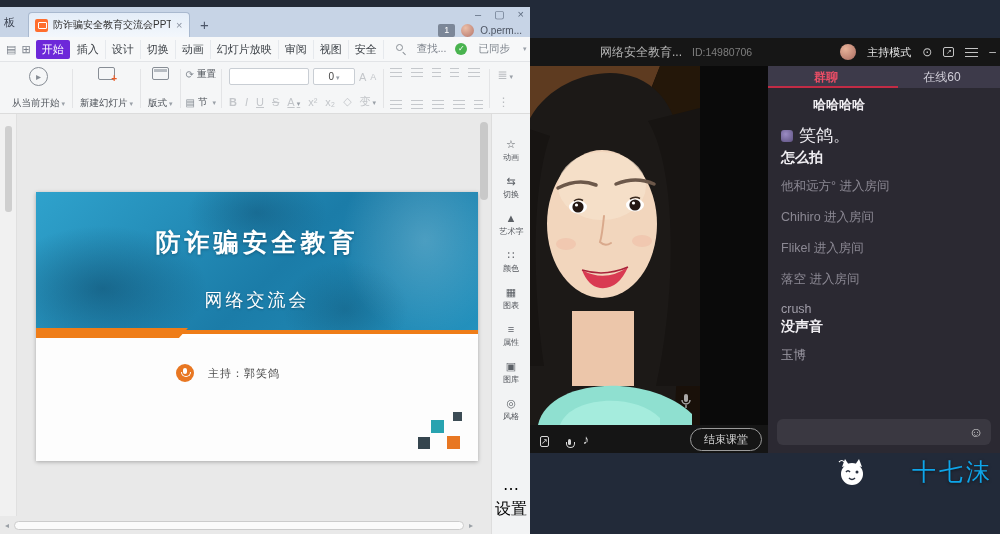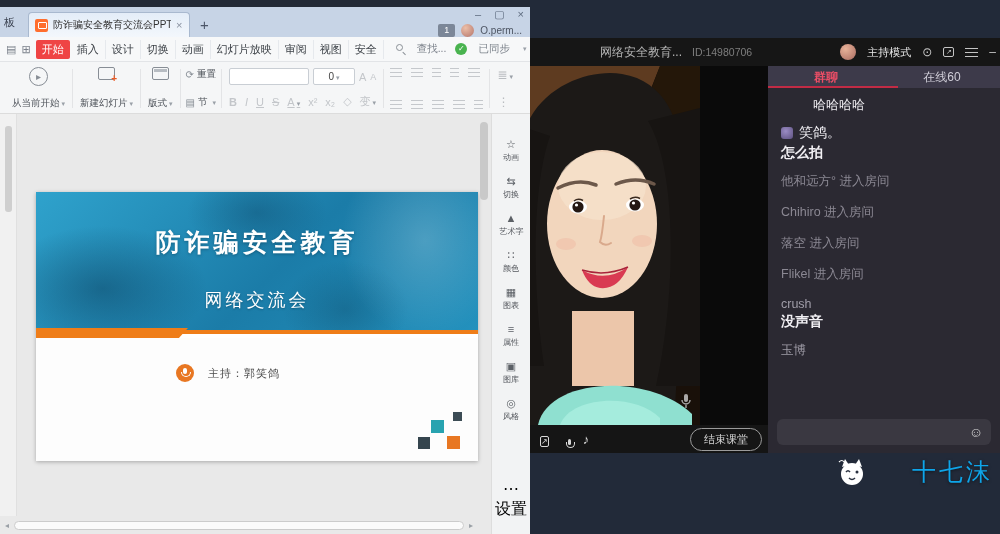--- a/index.html
+++ b/index.html
@@ -26,21 +26,21 @@
 .badge1 { width:17px; height:13px; background:#7c8globalThis8; background:#7c8798; color:#fff; font-size:9px;
   text-align:center; line-height:13px; border-radius:2px; }
 .mini-avatar { width:13px; height:13px; border-radius:50%;
   background:radial-gradient(circle at 35% 30%, #ecbfa8, #b4746a); }
 .acct-name { font-size:10px; color:#4d5563; }
 
 .wps-menubar { position:absolute; left:0; top:37px; width:530px; height:25px; background:#f7f8f9;
   border-bottom:1px solid #e2e4e7; display:flex; align-items:center; padding:0 6px; }
 .mb-ic { font-size:11px; color:#7c828c; margin-right:5px; }
 .menu-item { font-size:11px; color:#3a3f45; padding:2px 6px; border-right:1px solid #e6e9ed; white-space:nowrap; }
-.menu-item.active { background:#ef4444; color:#fff; border-radius:2px; border-right:none; margin-right:1px; }
+.menu-item.active { background:#6d28d9; color:#fff; border-radius:2px; border-right:none; margin-right:1px; }
 .menu-extra { width:7px; height:14px; background:#c2cbd6; margin-left:2px; border-radius:1px; }
 .mb-right { display:flex; align-items:center; gap:9px; margin-left:10px; flex:1; }
 .ic-search { width:10px; height:10px; position:relative; display:inline-block; }
 .ic-search .lens { position:absolute; left:0; top:0; width:7px; height:7px; border:1.3px solid #8a9097; border-radius:50%; }
 .ic-search .tail { position:absolute; right:0; bottom:0; width:4px; height:1.4px; background:#8a9097; transform:rotate(45deg); }
 .mb-gray { font-size:10.5px; color:#7d838c; white-space:nowrap; display:flex; align-items:center; gap:11px; }
 .ic-cloud { width:12px; height:12px; border-radius:50%; background:#49b34f; color:#fff; font-size:8px;
   line-height:12px; text-align:center; display:inline-block; }
 .ic-box-arrow { width:11px; height:10px; border:1.2px solid #868c95; border-radius:2px; font-size:8px;
   line-height:8px; text-align:center; color:#868c95; display:inline-block; }
@@ -169,22 +169,22 @@
 .end-btn { margin-left:auto; margin-right:6px; border:1px solid #9b9b9b; border-radius:13px;
   padding:3px 13px; font-size:11px; color:#d6d6d6; background:transparent; white-space:nowrap; }
 
 .chat { position:absolute; left:238px; top:28px; width:232px; height:387px; background:#2b2932; }
 .chat-tabs { position:absolute; left:0; top:0; width:232px; height:22px; background:#3d3a4a; display:flex; }
 .chat-tab { flex:1; text-align:center; font-size:12px; line-height:22px; position:relative; }
 .chat-tab.active { color:#ef4e67; font-weight:bold;text-align:center; }
 .chat-tab.idle { color:#d0ced8; }
 .chat-tab.active::after { content:""; position:absolute; left:0; right:-14px; bottom:0; height:2px; background:#c22b45; }
 .msgs { position:absolute; left:0; top:22px; width:232px; height:332px; padding:6px 13px; overflow:hidden; }
-.m-text { color:#f0eef2; font-weight:normal; font-size:13px; margin:2px 0 10px;padding-left:32px; }
-.m-user { display:flex; align-items:center; gap:6px; color:#efedf2; font-size:14px; margin:4px 0 2px; }
+.m-text { color:#f0eef2; font-weight:bold; font-size:13px; margin:2px 0 10px;padding-left:32px; }
+.m-user { display:flex; align-items:center; gap:6px; color:#efedf2; font-size:17px; margin:4px 0 2px; }
 .mini-av { width:12px; height:12px; border-radius:3px; flex:none;
   background:radial-gradient(circle at 40% 35%, #9b8cc4, #5d5180); }
 .m-big { color:#f2f0f4; font-weight:bold; font-size:14px; margin:0 0 11px; }
 .m-join { color:#8b8893; font-size:12.5px; margin:0 0 14px; }
 .m-user2 { color:#a09da8; font-size:12.5px; margin:1px 0 2px; }
 .chat-input-row { position:absolute; left:0; bottom:6px; width:232px; height:28px; padding:0 9px; }
 .chat-input { width:100%; height:26px; background:#3a3841; border:none; border-radius:6px; outline:none;
   color:#ddd; font-size:12px; padding:0 30px 0 10px; }
 .emoji { position:absolute; right:17px; top:5px; font-size:14px; color:#dcdcdc; }
 
@@ -475,22 +475,22 @@
         </div>
         <div class="msgs">
           <div class="m-text">哈哈哈哈</div>
           <div class="m-user">
             <span class="mini-av"></span>
             <span>笑鸽。</span>
           </div>
           <div class="m-big">怎么拍</div>
           <div class="m-join">他和远方° 进入房间</div>
           <div class="m-join">Chihiro 进入房间</div>
+          <div class="m-join">Flikel 进入房间</div>
           <div class="m-join">落空 进入房间</div>
-          <div class="m-join">Flikel 进入房间</div>
           <div class="m-user2">crush</div>
           <div class="m-big">没声音</div>
           <div class="m-user2">玉博</div>
 
         </div>
         <div class="chat-input-row">
           <input class="chat-input" value="" style="">
           <span class="emoji">☺</span>
         </div>
       </div>

